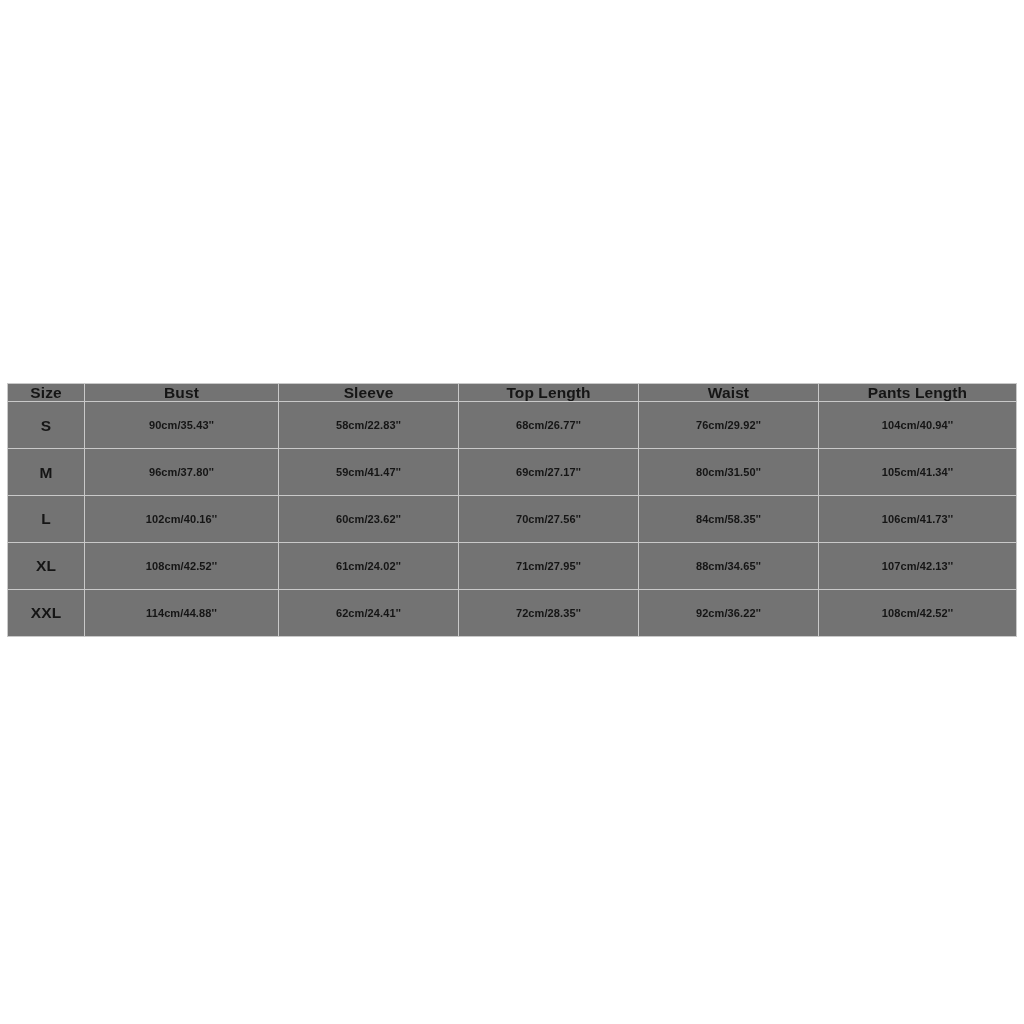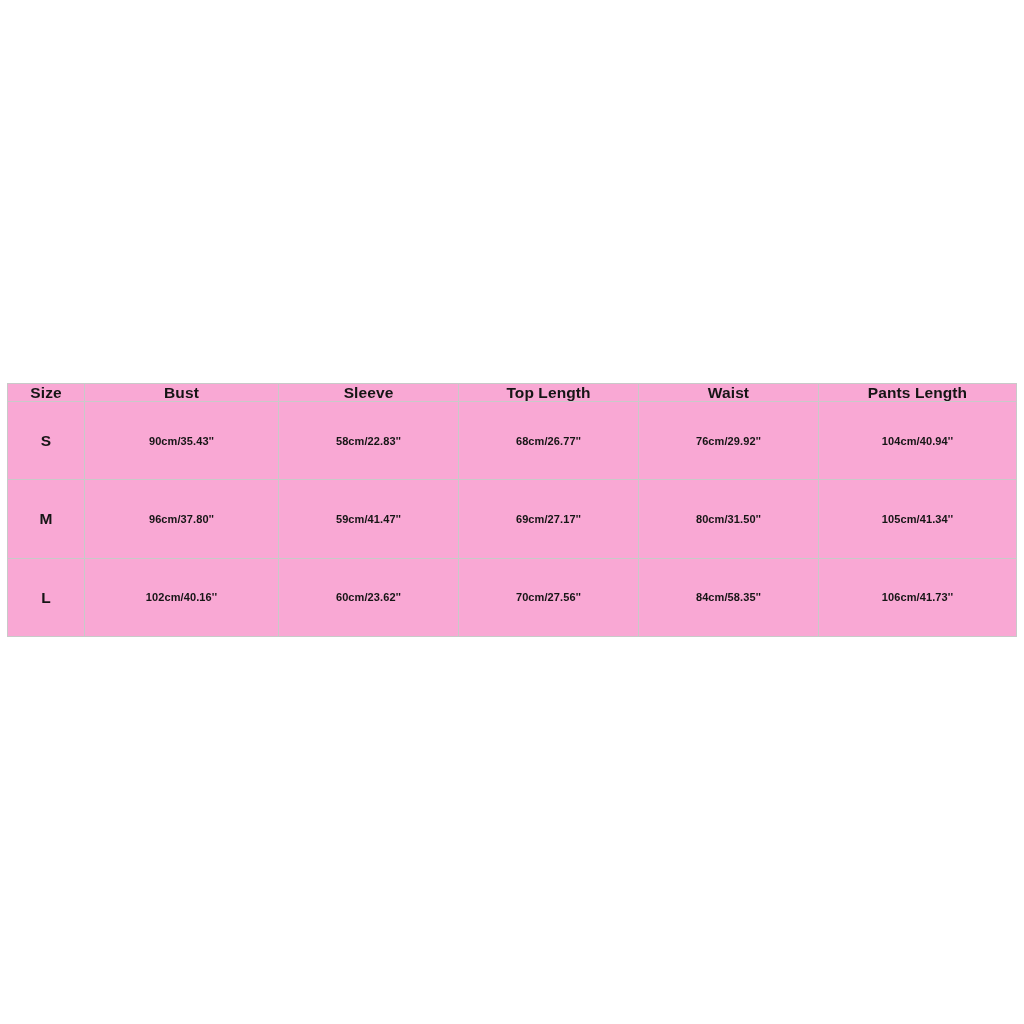--- a/index.html
+++ b/index.html
@@ -22,21 +22,21 @@
     top: 383px;
     width: 1009px;
     height: 254px;
   }
 
   table.size-chart {
     width: 1009px;
     height: 254px;
     border-collapse: collapse;
     table-layout: fixed;
-    background: #f9a8d4;
+    background: #737373;
   }
 
   table.size-chart th,
   table.size-chart td {
     border: 1px solid #c9c9c9;
     text-align: center;
     vertical-align: middle;
     color: #151515;
     font-weight: bold;
     padding: 0 2px;
@@ -107,15 +107,31 @@
         <td>105cm/41.34''</td>
       </tr>
       <tr>
         <td class="size-cell">L</td>
         <td>102cm/40.16''</td>
         <td>60cm/23.62''</td>
         <td>70cm/27.56''</td>
         <td>84cm/58.35''</td>
         <td>106cm/41.73''</td>
       </tr>
+      <tr>
+        <td class="size-cell">XL</td>
+        <td>108cm/42.52''</td>
+        <td>61cm/24.02''</td>
+        <td>71cm/27.95''</td>
+        <td>88cm/34.65''</td>
+        <td>107cm/42.13''</td>
+      </tr>
+      <tr>
+        <td class="size-cell">XXL</td>
+        <td>114cm/44.88''</td>
+        <td>62cm/24.41''</td>
+        <td>72cm/28.35''</td>
+        <td>92cm/36.22''</td>
+        <td>108cm/42.52''</td>
+      </tr>
     </tbody>
   </table>
 </div>
 
 </body></html>

